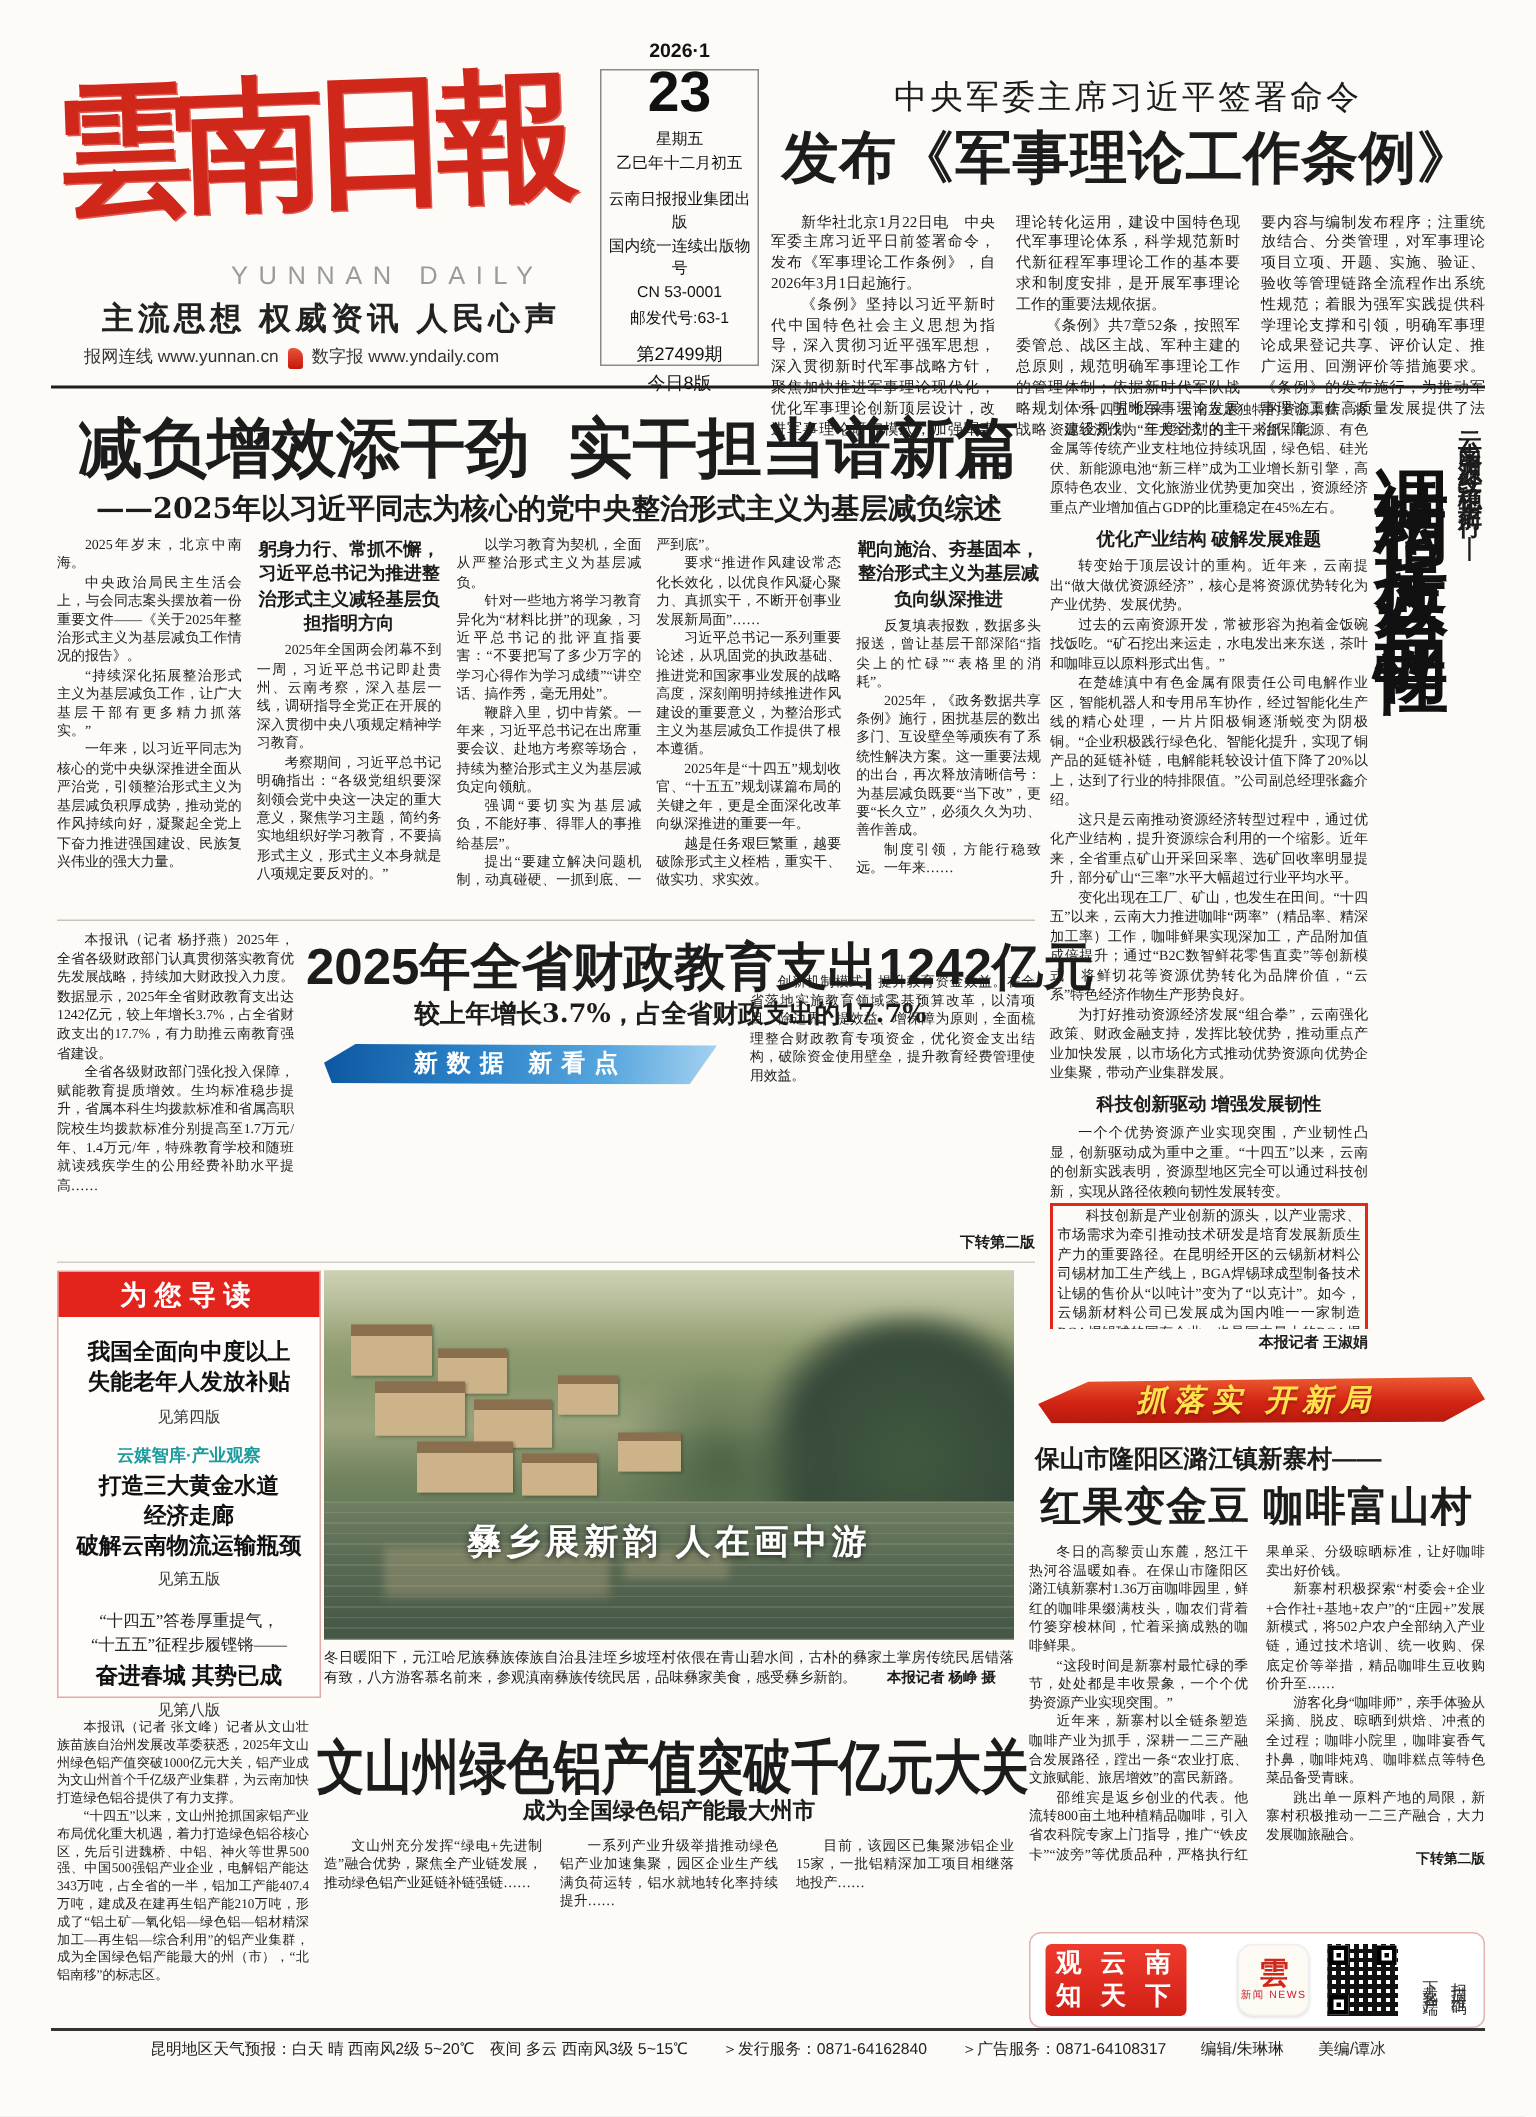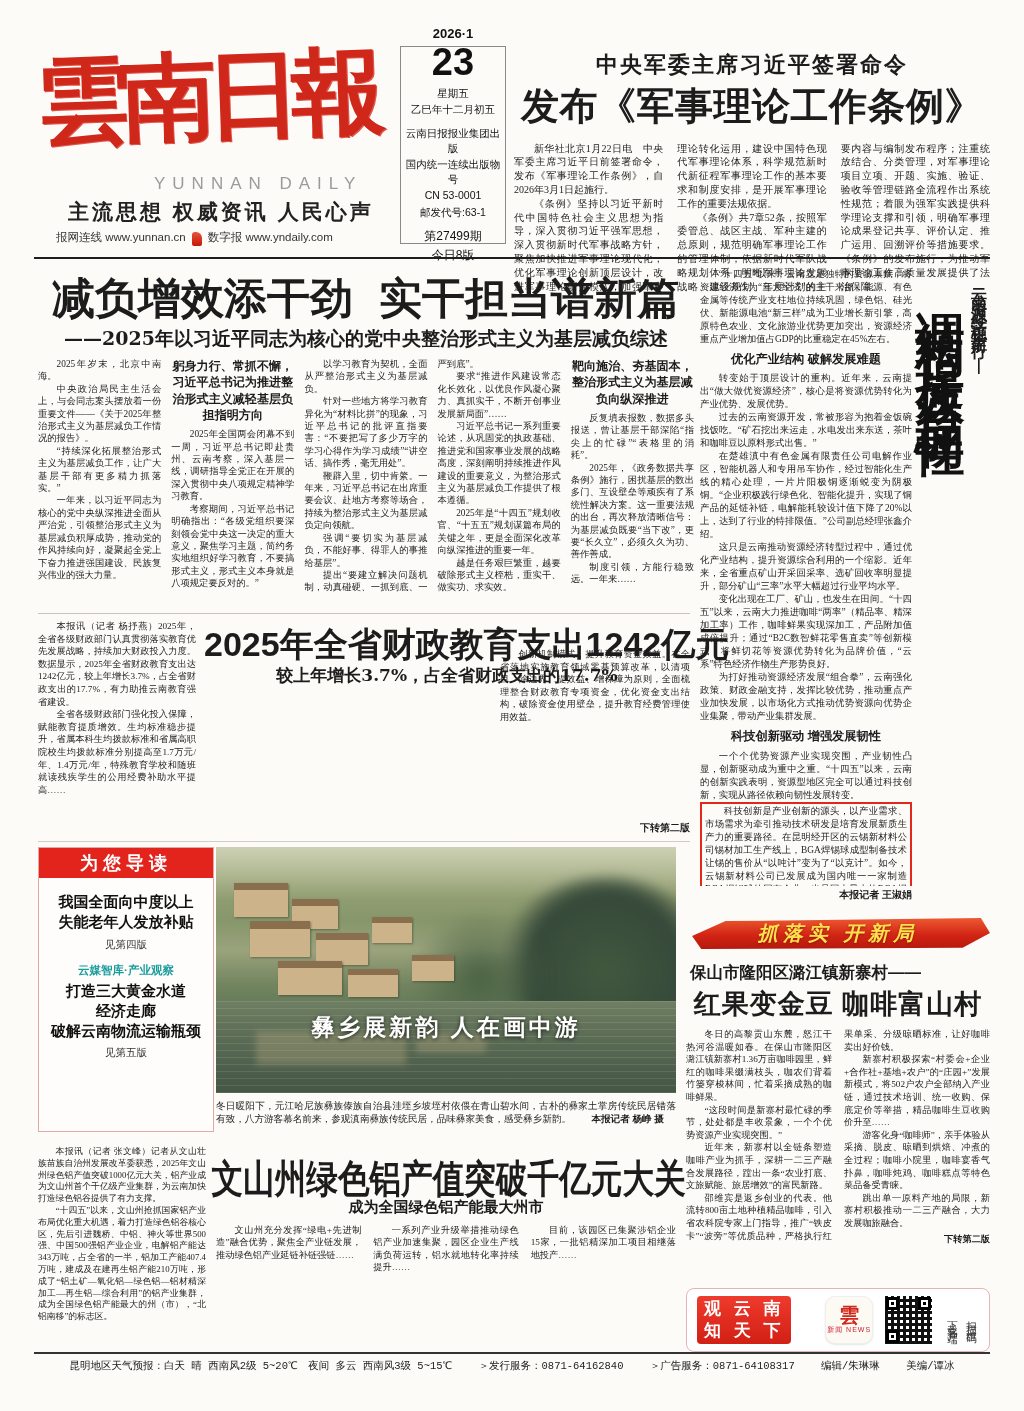--- a/index.html
+++ b/index.html
@@ -25,21 +25,21 @@
   .datebox{position:absolute;left:400px;top:46px;width:106px;height:198px;border:1px solid #8a8a8a;
         font-family:"Liberation Sans",sans-serif;text-align:center;color:#111;
         display:flex;flex-direction:column;justify-content:center;gap:1px;padding:4px 2px;}
   .db-ym{font-weight:700;font-size:13px;}
   .db-day{font-weight:700;font-size:38px;line-height:1;margin:1px 0 4px;}
   .db-small{font-size:10.5px;line-height:1.45;}
   .db-issue{font-size:12px;margin-top:6px;line-height:1.5;}
 
   
   .topstory{position:absolute;left:514px;top:50px;width:476px;}
-  .ts-kicker{text-align:center;font-family:"DejaVu Serif",serif;font-weight:700;font-size:22px;letter-spacing:2px;}
+  .ts-kicker{text-align:center;font-family:"DejaVu Serif",serif;font-weight:400;font-size:22px;letter-spacing:2px;}
   .ts-headline{text-align:center;font-family:"Liberation Sans",sans-serif;font-weight:900;
         font-size:38px;line-height:1.15;margin-top:5px;white-space:nowrap;letter-spacing:0.5px;}
   .ts-body{margin-top:13px;column-count:3;column-gap:14px;font-size:10px;line-height:13.8px;
         text-align:justify;height:182px;overflow:hidden;}
 
   .rule-top{position:absolute;left:34px;top:257px;width:956px;height:2px;background:#1e1e1e;}
 
   
   .para,.story p{margin:0;text-indent:2em;}
   p.sub{font-family:"Liberation Sans",sans-serif;font-weight:900;text-indent:0;text-align:center;
@@ -158,21 +158,21 @@
   .qr-eye{position:absolute;width:13px;height:13px;background:#fff;border:3px solid #000;}
   .qr-eye::before{content:"";position:absolute;left:2px;top:2px;width:3px;height:3px;background:#000;}
   .qr-eye.tl{left:1px;top:1px;} .qr-eye.tr{right:1px;top:1px;} .qr-eye.bl{left:1px;bottom:1px;}
   .pr-vtxt{display:flex;gap:5px;margin-left:2px;}
   .pr-vtxt div{writing-mode:vertical-rl;font-size:10.5px;letter-spacing:3px;color:#333;
      font-family:"Liberation Sans",sans-serif;}
 
   
   .rule-bot{position:absolute;left:34px;top:1352px;width:956px;height:1.5px;background:#333;}
   .footer{position:absolute;left:0;top:1359px;width:1024px;text-align:center;
-     font-family:Liberation Mono, monospace;font-size:10.5px;color:#222;}
+     font-family:Liberation Sans, sans-serif;font-size:10.5px;color:#222;}
   .footer span{margin:0 10px;}
 </style>
 </head>
 <body>
 
 <div class="page" data-name="newspaper-front-page">
 
   <div class="masthead" data-name="masthead">
     <div class="calli" data-name="masthead-title">雲南日報</div>
     <div class="m-en" data-name="masthead-english-title">YUNNAN DAILY</div>
@@ -255,20 +255,21 @@
   <div class="res-vhead" data-name="resource-vertical-headline">调结构 提质效 显韧性</div>
   <div class="res-vkicker" data-name="resource-vertical-kicker">云南资源经济稳步前行——</div>
 
   <div class="fin-left story" data-name="finance-story-left-column">
 
   <p class="para" data-name="paragraph">本报讯（记者 杨抒燕）2025年，全省各级财政部门认真贯彻落实教育优先发展战略，持续加大财政投入力度。数据显示，2025年全省财政教育支出达1242亿元，较上年增长3.7%，占全省财政支出的17.7%，有力助推云南教育强省建设。</p>
       <p class="para" data-name="paragraph">全省各级财政部门强化投入保障，赋能教育提质增效。生均标准稳步提升，省属本科生均拨款标准和省属高职院校生均拨款标准分别提高至1.7万元/年、1.4万元/年，特殊教育学校和随班就读残疾学生的公用经费补助水平提高……</p>
     </div>
   <div class="fin-hl" data-name="finance-headline">2025年全省财政教育支出1242亿元</div>
   <div class="fin-deck" data-name="finance-deck">较上年增长3.7%，占全省财政支出的17.7%</div>
+  <div class="fin-ribbon" data-name="data-badge-ribbon">新数据  新看点</div>
   <div class="fin-right story" data-name="finance-right-column">
 
   <p class="para" data-name="paragraph">创新机制模式，提升教育资金效益。在全省落地实施教育领域零基预算改革，以清项目、除边界、提效益、增保障为原则，全面梳理整合财政教育专项资金，优化资金支出结构，破除资金使用壁垒，提升教育经费管理使用效益。</p>
     </div>
   <div class="fin-turn" data-name="finance-turn-note">下转第二版</div>
   <div class="rule-fin" data-name="section-divider"></div>
 
   <div class="rguide" data-name="reader-guide-box">
     <div class="rg-head" data-name="reader-guide-header">为您导读</div>
     <div data-name="reader-guide-items">
@@ -283,20 +284,27 @@
 
         <div class="rg-item" data-name="reader-guide-item">
           <div class="rg-tag" data-name="guide-item-tag">云媒智库·产业观察</div>
           <div class="rg-pre" data-name="guide-item-pre"></div>
           <div class="rg-title" data-name="guide-item-title">打造三大黄金水道
 经济走廊
 破解云南物流运输瓶颈</div>
           <div class="rg-ref" data-name="guide-item-page-ref">见第五版</div>
         </div>
 
+        <div class="rg-item" data-name="reader-guide-item">
+          <div class="rg-tag" data-name="guide-item-tag"></div>
+          <div class="rg-pre" data-name="guide-item-pre">“十四五”答卷厚重提气，
+“十五五”征程步履铿锵——</div>
+          <div class="rg-title" data-name="guide-item-title">奋进春城  其势已成</div>
+          <div class="rg-ref" data-name="guide-item-page-ref">见第八版</div>
+        </div>
       </div>
   </div>
 
   <div class="photo" data-name="village-photo">
     <div class="ph-haze" data-name="photo-haze"></div>
     <div class="ph-tree" style="right:-40px;top:30px;width:220px;height:190px;background:radial-gradient(circle,#41583e 0%,#36493a 55%,rgba(54,73,58,0) 75%)" data-name="photo-trees"></div>
     <div class="ph-tree" style="right:120px;top:70px;width:150px;height:120px;background:radial-gradient(circle,#4a6244 0%,rgba(64,84,60,0) 72%)" data-name="photo-trees"></div>
     <div class="ph-b" style="left:18px;top:36px;width:54px;height:34px" data-name="photo-building"></div>
     <div class="ph-b" style="left:76px;top:52px;width:46px;height:30px" data-name="photo-building"></div>
     <div class="ph-b" style="left:34px;top:74px;width:60px;height:36px" data-name="photo-building"></div>

